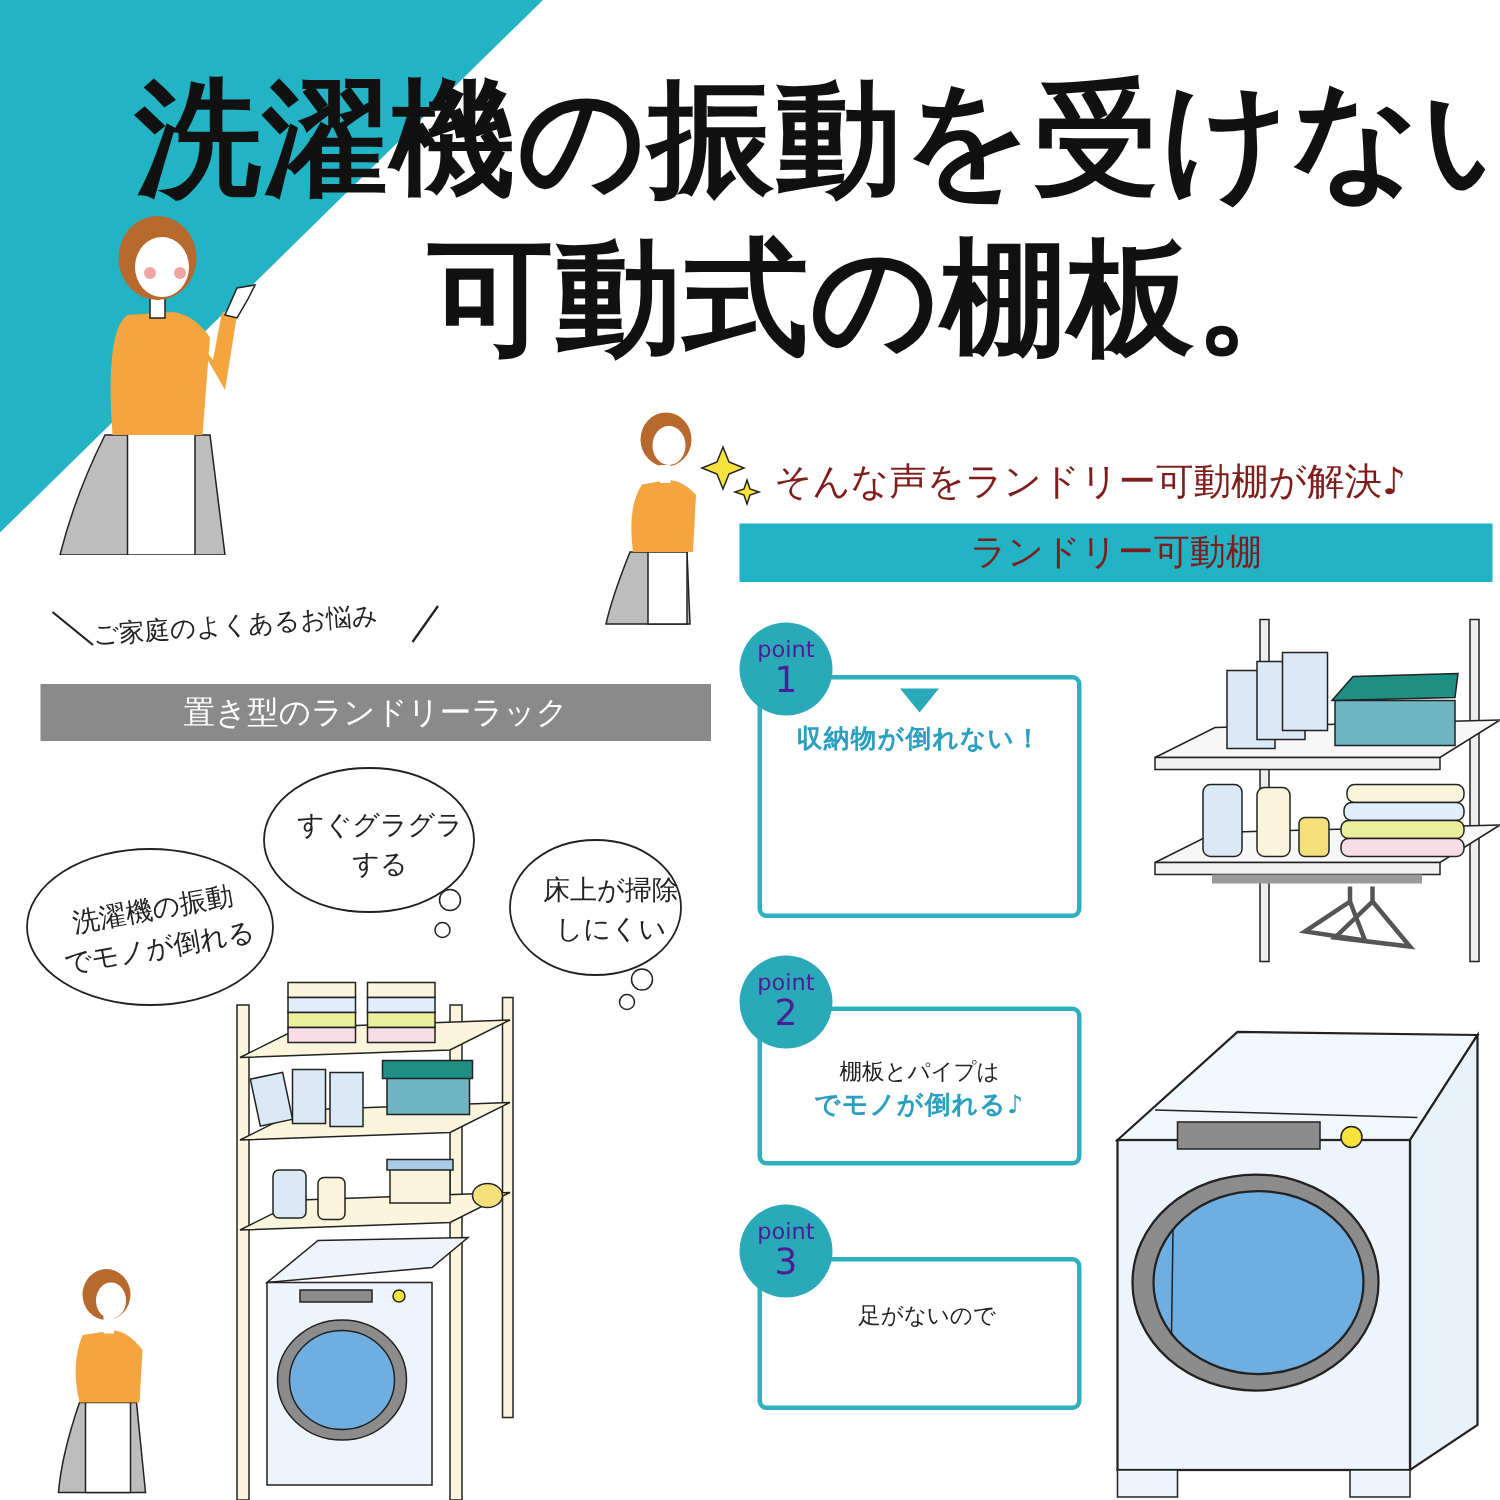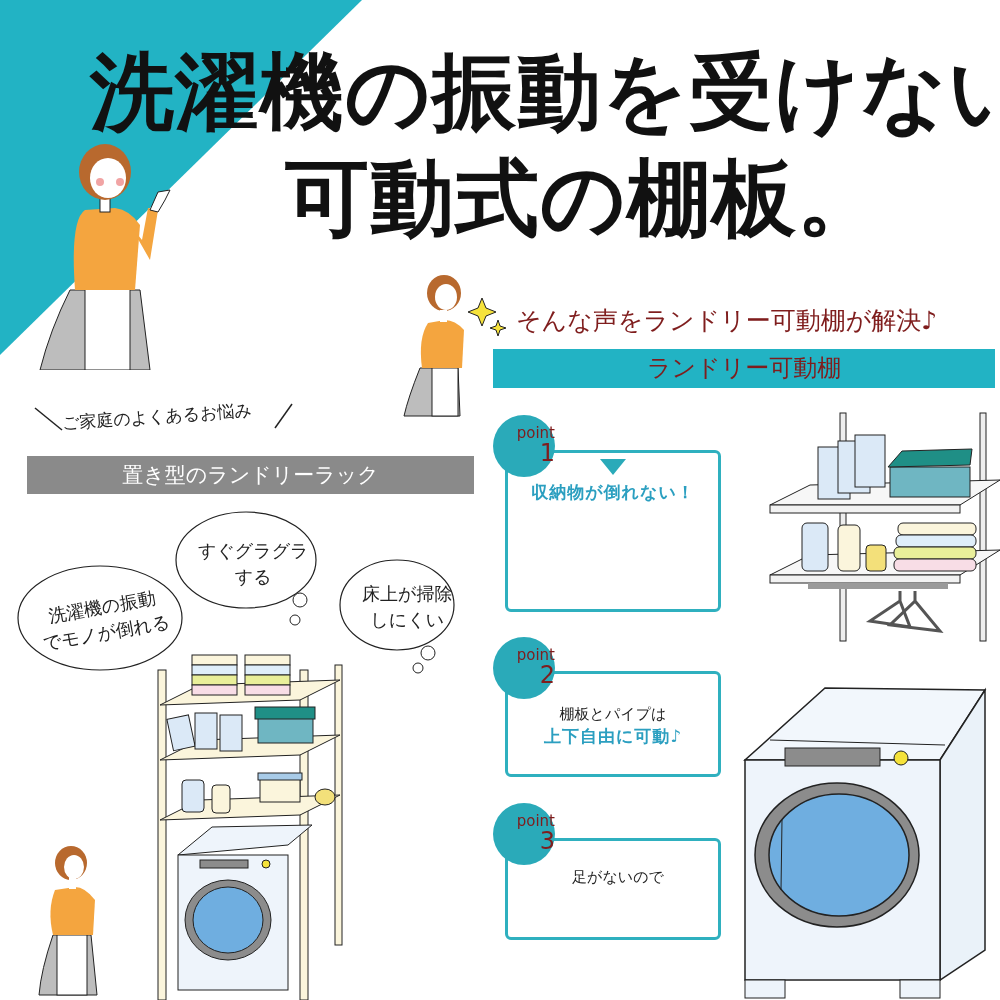--- a/index.html
+++ b/index.html
@@ -15,21 +15,21 @@
   .banner { position:absolute; left:493px; top:349px; width:502px; height:39px;
             background:#22b3c4; color:#7f1d1d; font-size:24px; text-align:center; line-height:39px; }
   .concern { position:absolute; left:62px; top:412px; font-size:17px; color:#222;
              transform:rotate(-4deg); transform-origin:left center; white-space:nowrap; }
   .gray-banner { position:absolute; left:27px; top:456px; width:447px; height:38px;
                  background:#8a8a8a; color:#fff; font-size:21px; text-align:center; line-height:38px; }
   .bubble-text { position:absolute; font-size:18px; color:#222; text-align:center; line-height:26px; white-space:nowrap; }
   .point-box { position:absolute; left:505px; width:216px; border:3px solid #2fb0bf;
                border-radius:6px; background:#fff; box-sizing:border-box; text-align:center; }
   .point-circle { position:absolute; width:62px; height:62px; border-radius:50%;
-                  background:#2aaab9; color:#7f1d1d; text-align:right; }
+                  background:#2aaab9; color:#4c1d95; text-align:center; }
   .point-circle .pw { display:block; font-size:15px; line-height:15px; margin-top:11px; }
   .point-circle .pn { display:block; font-size:24px; line-height:24px; }
   .pt-body { font-size:14px; color:#222; line-height:21px; }
   .pt-hl { font-size:17px; color:#2b9fc0; font-weight:bold; letter-spacing:1px; }
   .tri-down { width:0; height:0; border-left:13px solid transparent; border-right:13px solid transparent;
               border-top:16px solid #2aaab9; margin:6px auto 6px; }
 </style>
 </head>
 <body>
 
@@ -153,21 +153,21 @@
   <div class="tri-down"></div>
   <div class="pt-hl">収納物が倒れない！</div>
 </div>
 <div class="point-circle" style="left:493px;top:415px;">
   <span class="pw">point</span>
   <span class="pn">1</span>
 </div>
 
 <div class="point-box" style="top:671px;height:106px;">
   <div class="pt-body" style="margin-top:30px;font-size:15px;">棚板とパイプは</div>
-  <div class="pt-hl">上下自由に可動♪</div>
+  <div class="pt-hl">でモノが倒れる♪</div>
 </div>
 <div class="point-circle" style="left:493px;top:637px;">
   <span class="pw">point</span>
   <span class="pn">2</span>
 </div>
 
 <div class="point-box" style="top:838px;height:102px;">
   <div class="pt-body" style="margin-top:26px;font-size:15px;padding-left:10px;">足がないので</div>
 </div>
 <div class="point-circle" style="left:493px;top:803px;">

